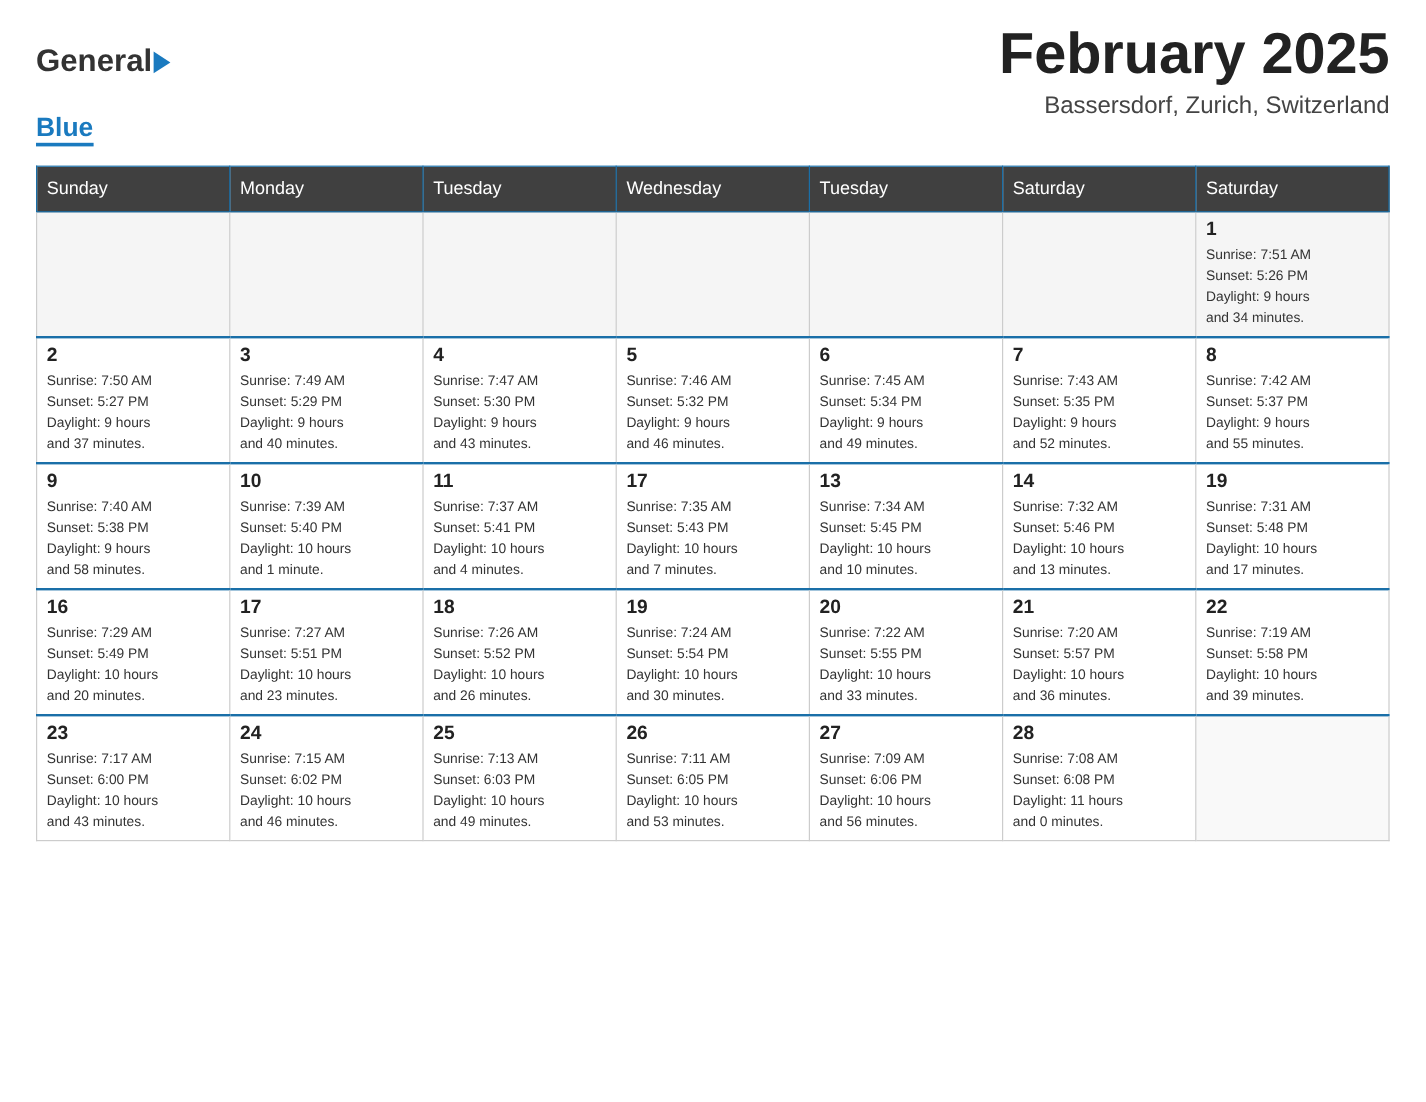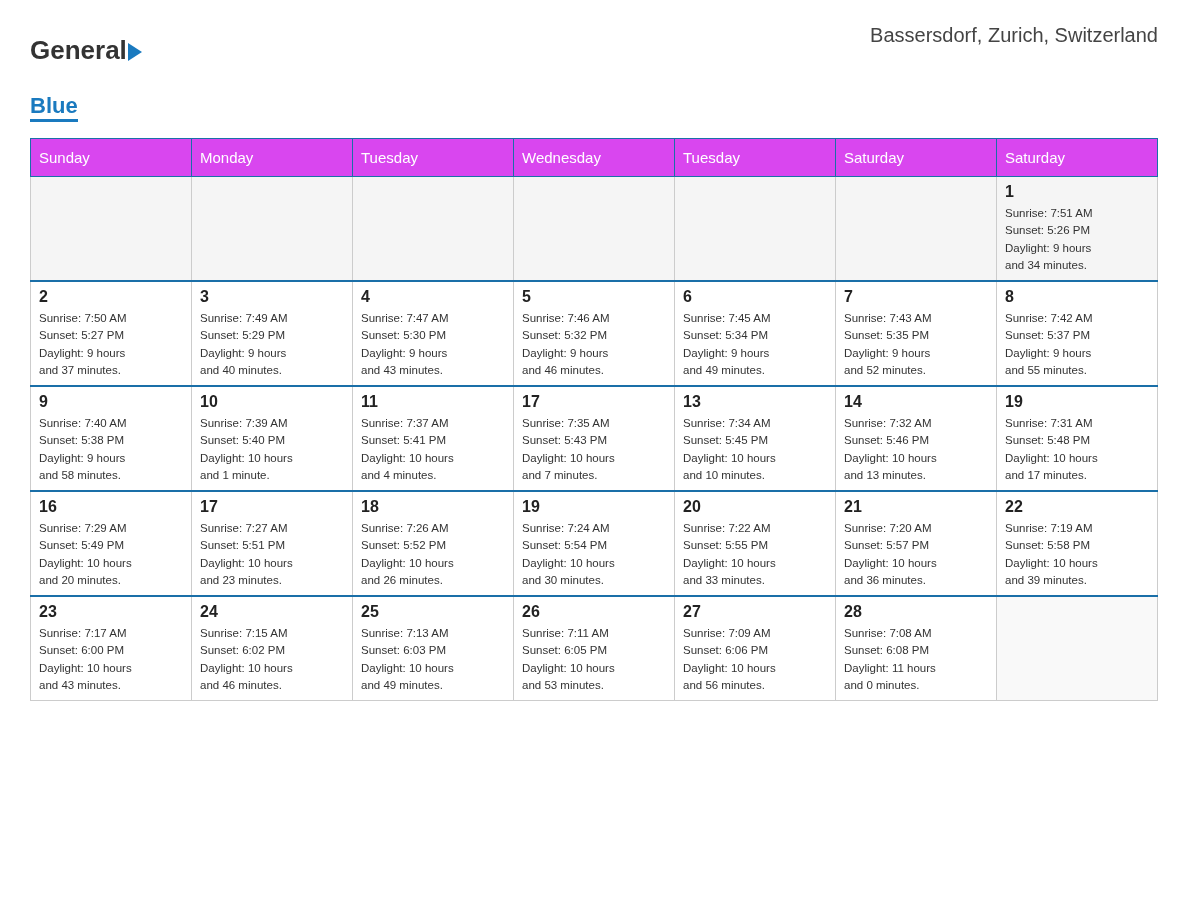--- a/index.html
+++ b/index.html
@@ -33,21 +33,21 @@
       font-size: 20px;
       color: #444;
       margin-top: 4px;
     }
     .calendar {
       width: 100%;
       border-collapse: collapse;
       border: 1px solid #ccc;
     }
     .calendar th {
-      background: #d946ef;
+      background: #404040;
       color: #fff;
       font-size: 15px;
       font-weight: normal;
       padding: 10px 8px;
       text-align: left;
       border: 1px solid #1a6fa8;
     }
     .calendar td {
       vertical-align: top;
       border: 1px solid #ccc;
@@ -106,20 +106,21 @@
 <body>
 
 <div class="header">
   <div class="logo">
     <div class="logo-row1">
       General<span class="arrow"></span>
     </div>
     <div class="logo-row2">Blue</div>
   </div>
   <div class="title-section">
+    <div class="month-title">February 2025</div>
     <div class="location">Bassersdorf, Zurich, Switzerland</div>
   </div>
 </div>
 
 <table class="calendar">
   <thead>
     <tr>
       <th>Sunday</th>
       <th>Monday</th>
       <th>Tuesday</th>

